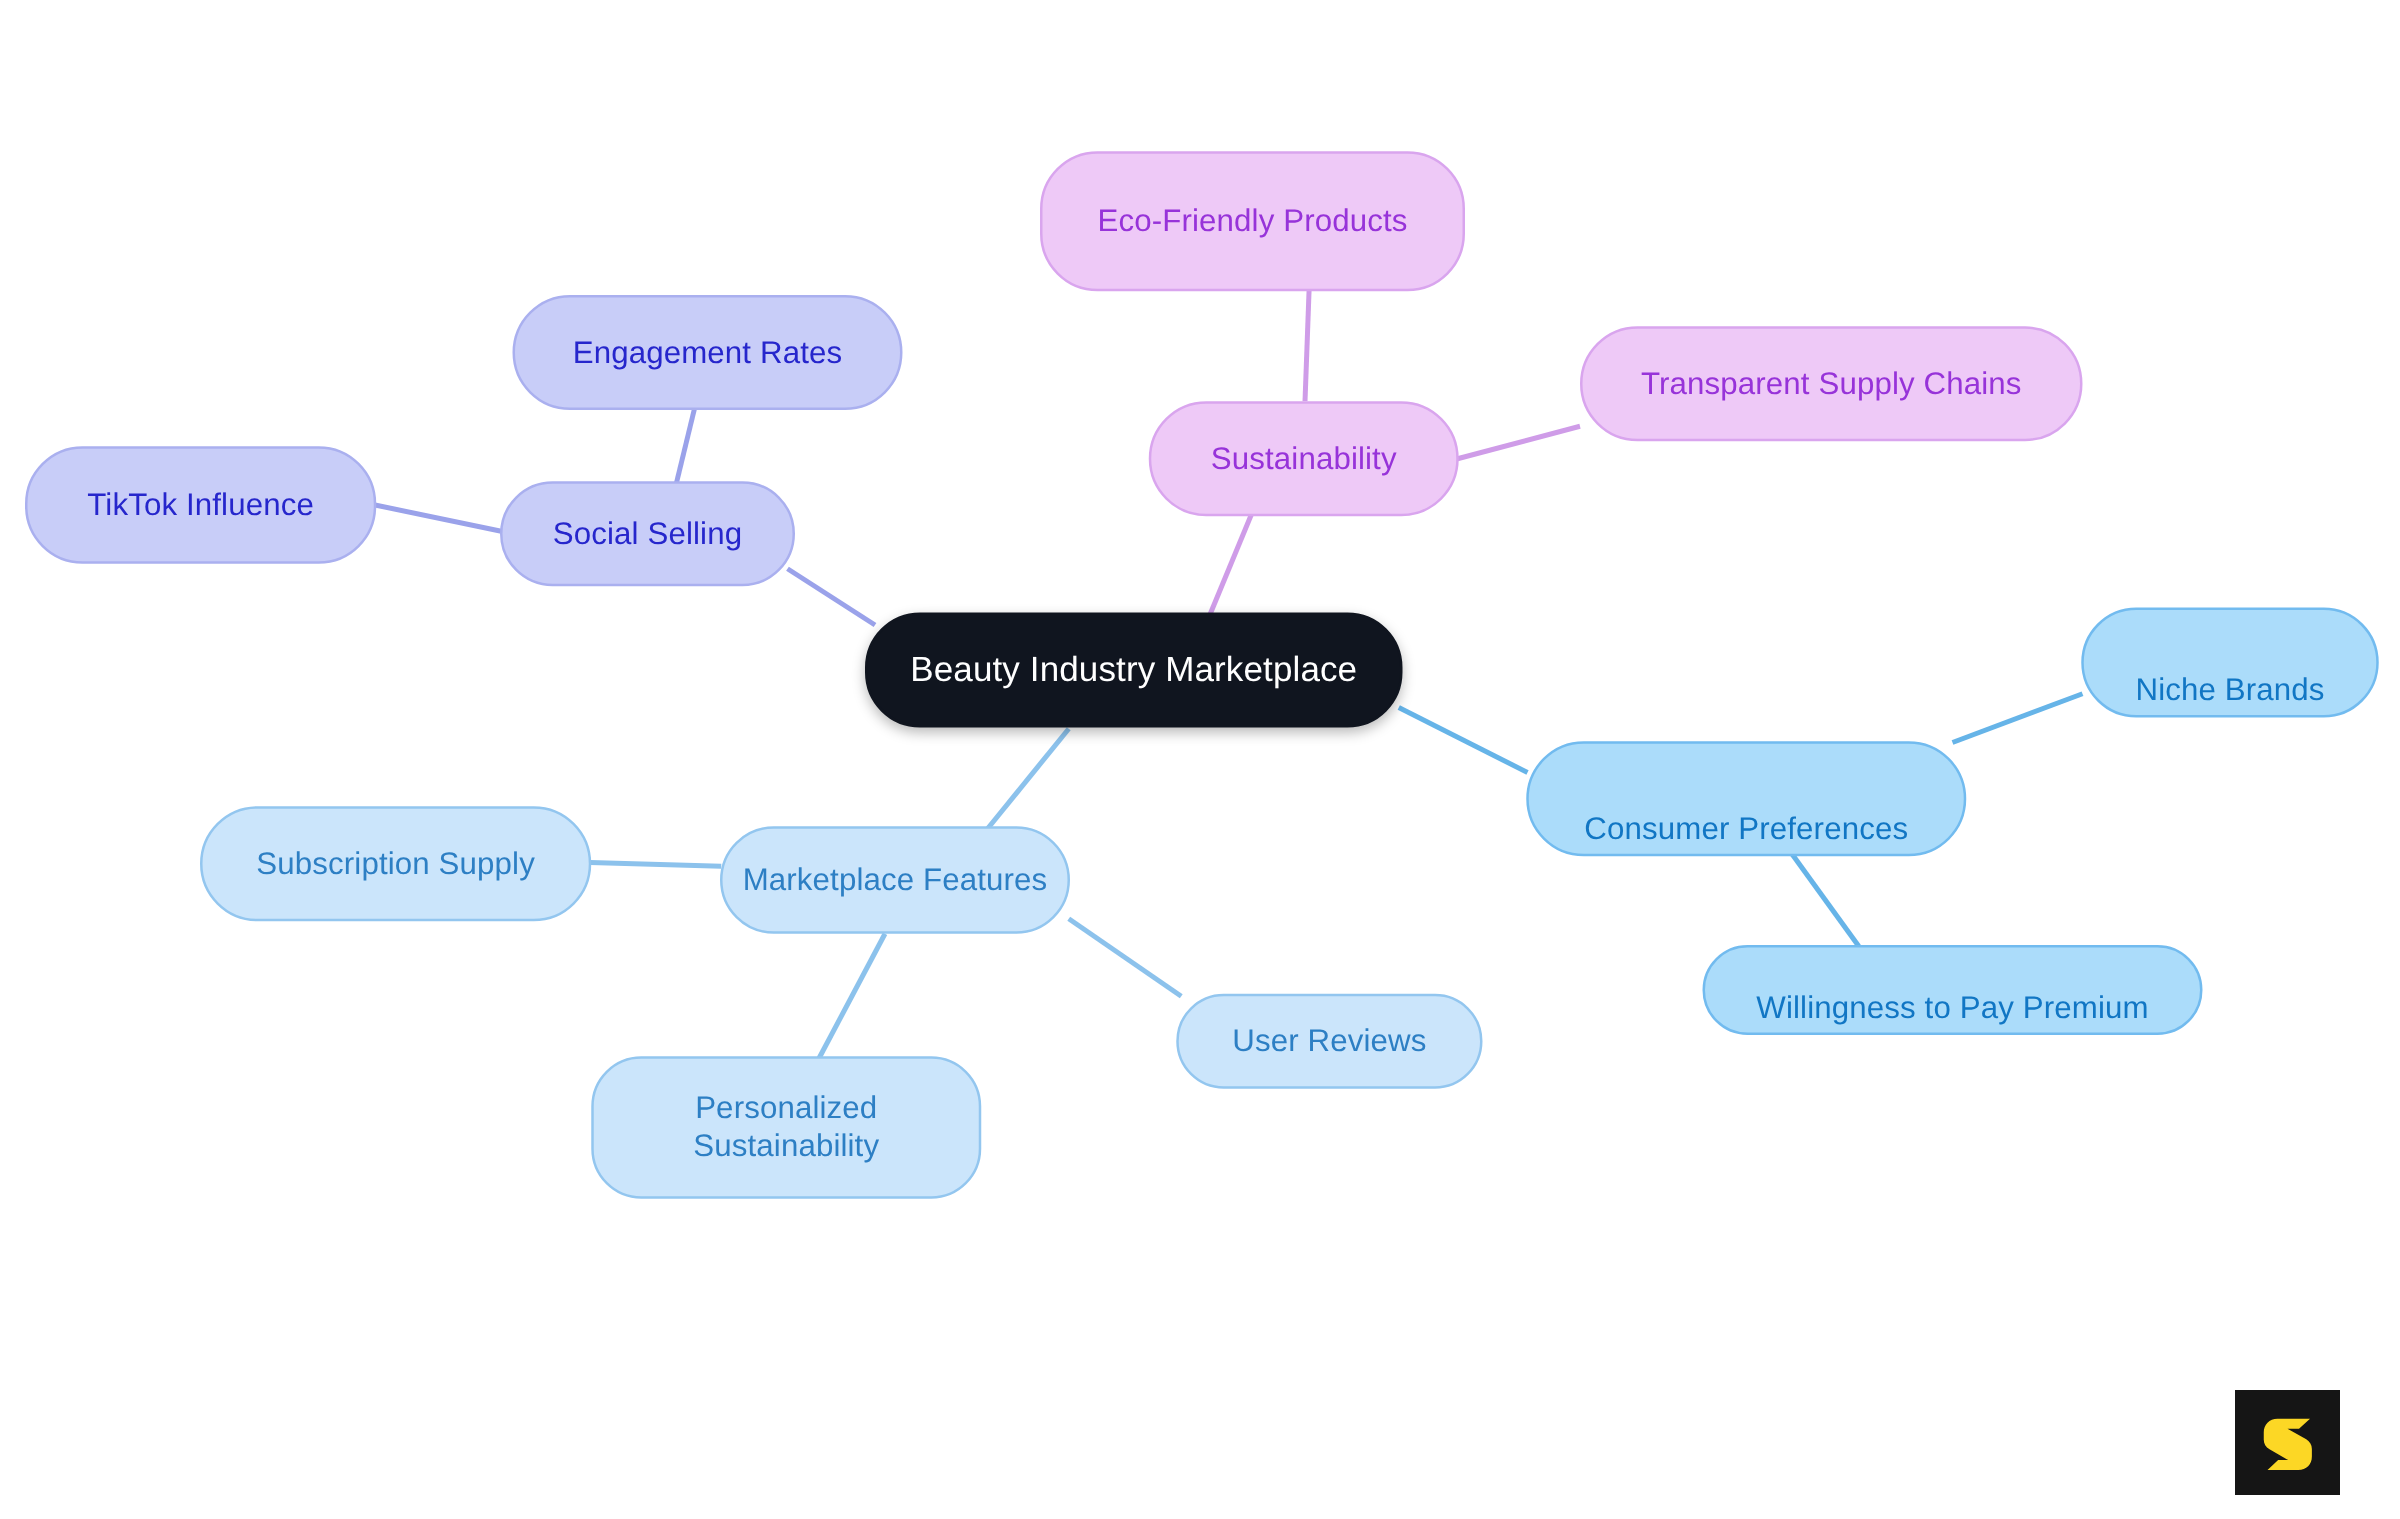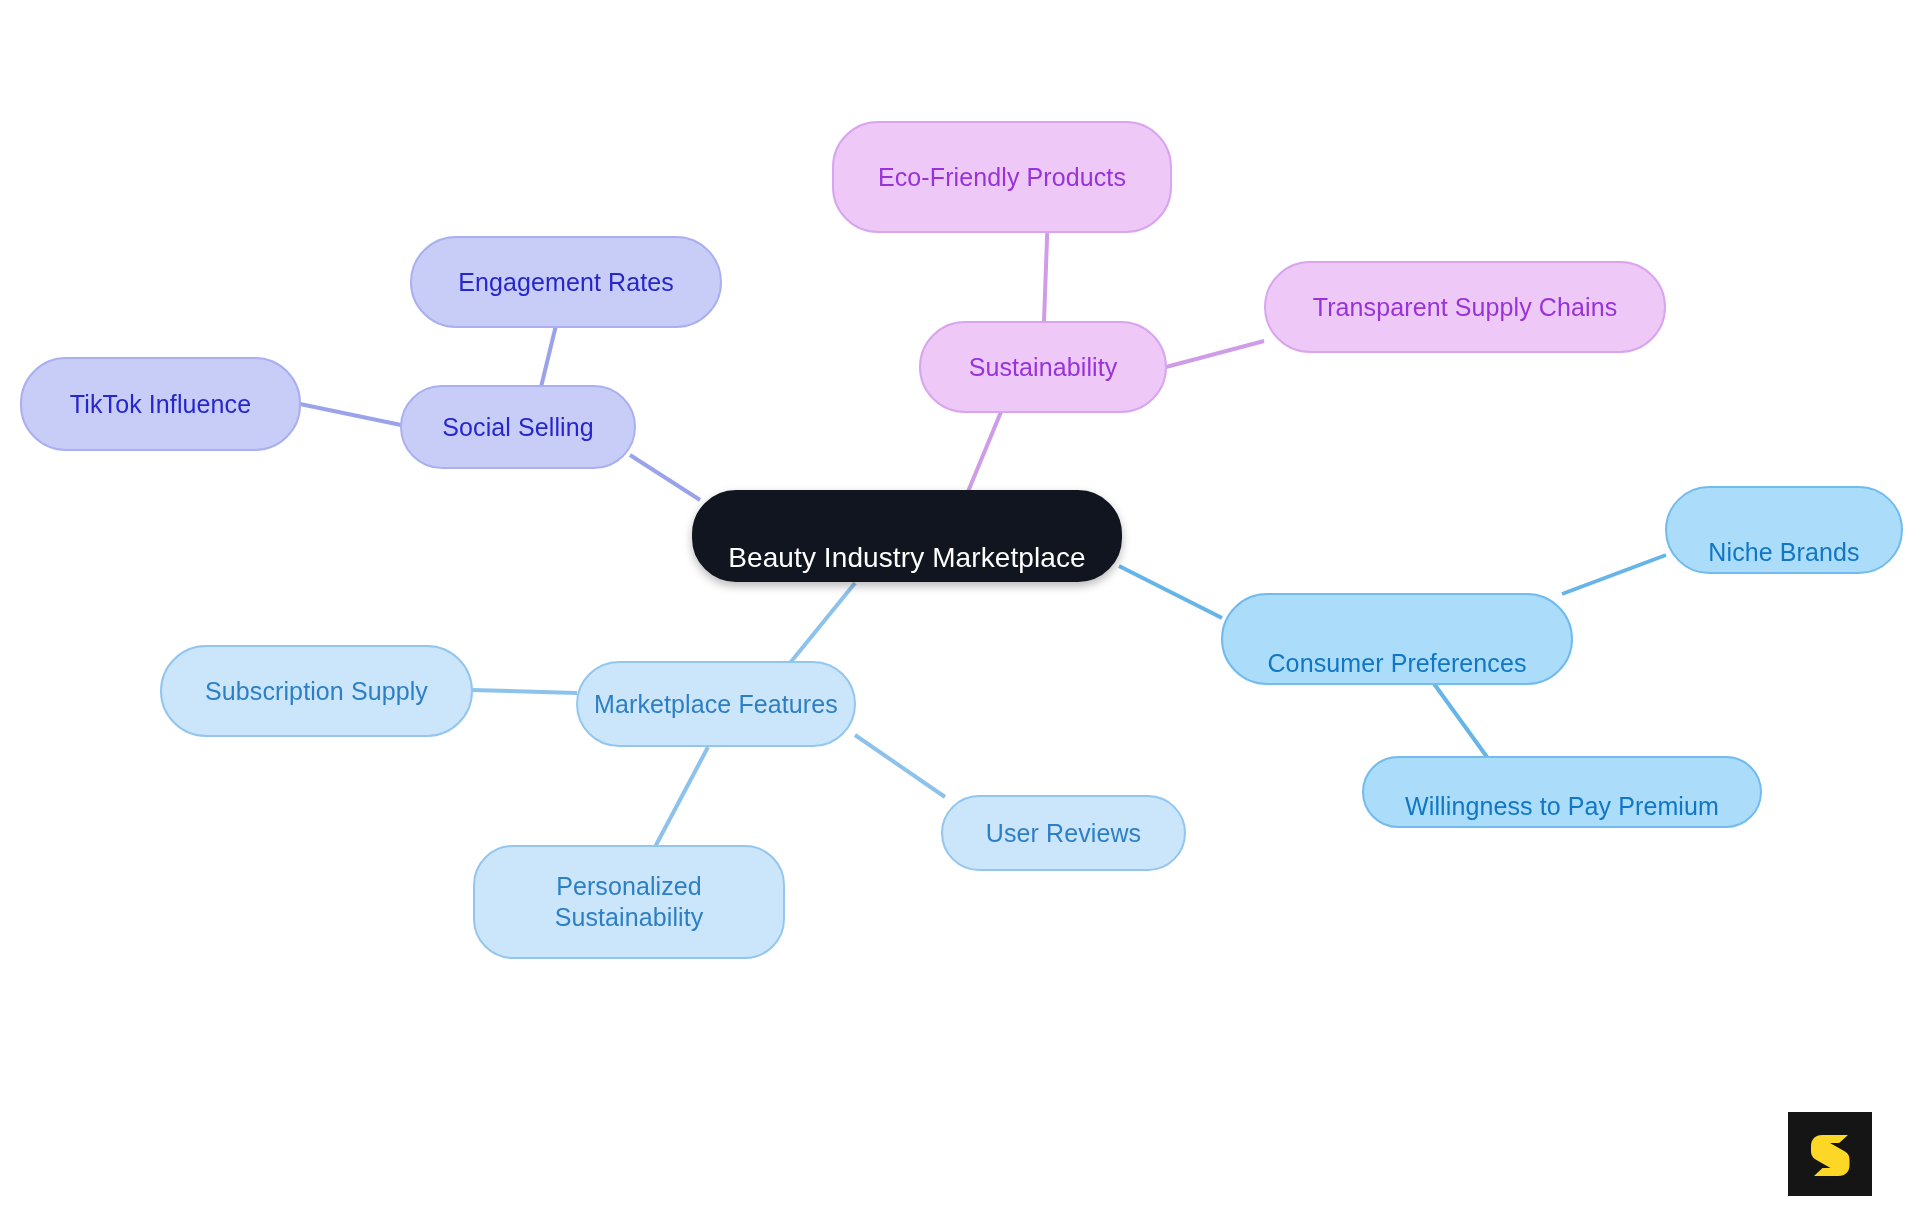--- a/index.html
+++ b/index.html
@@ -50,21 +50,20 @@
   }
 
   
   .node--root {
     background: #10151f;
     border-color: #10151f;
     color: #ffffff;
     font-size: 28px;
     border-radius: 44px;
     box-shadow: 0 4px 10px rgba(0,0,0,0.28);
-    align-items: flex-end;
   }
 
   
   .node--periwinkle {
     background: #c8cdf8;
     border-color: #aab0ef;
     color: #2626cc;
     font-size: 25px;
   }
 

